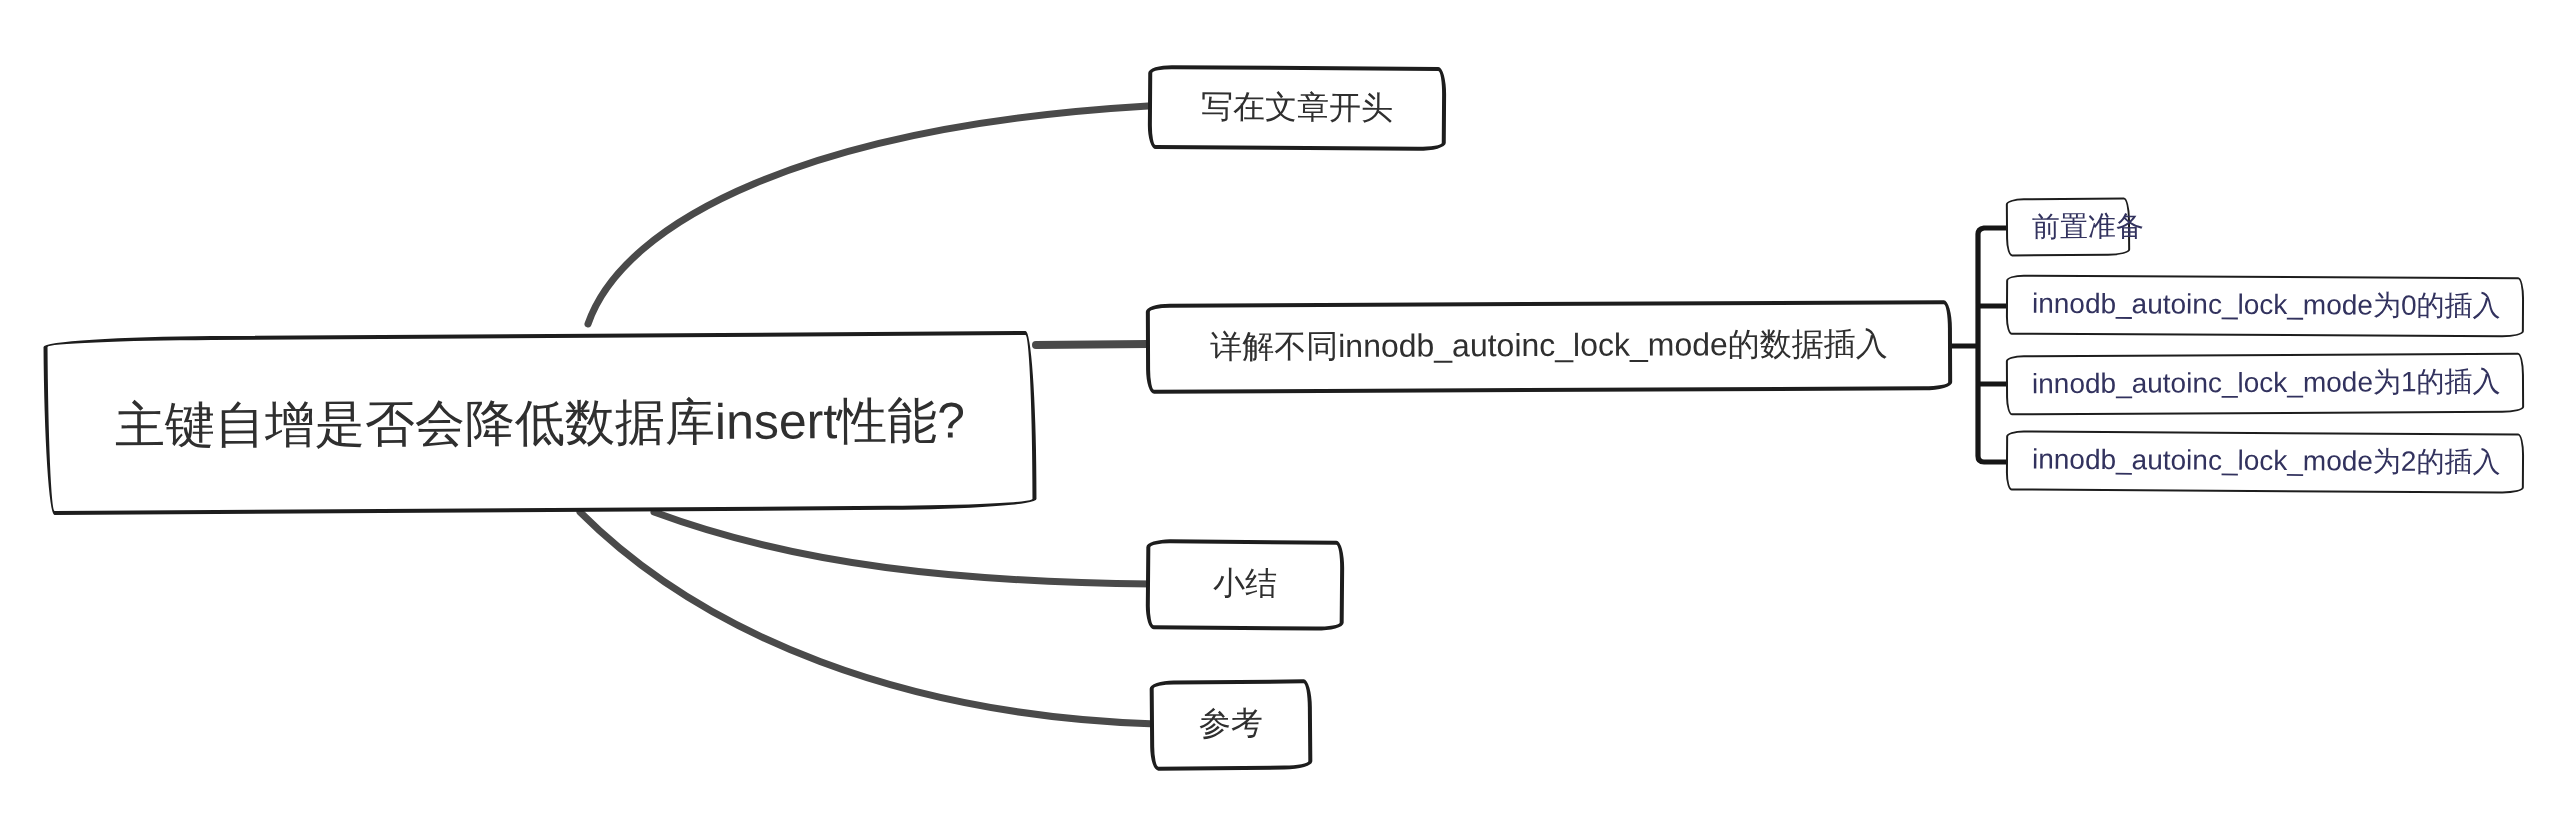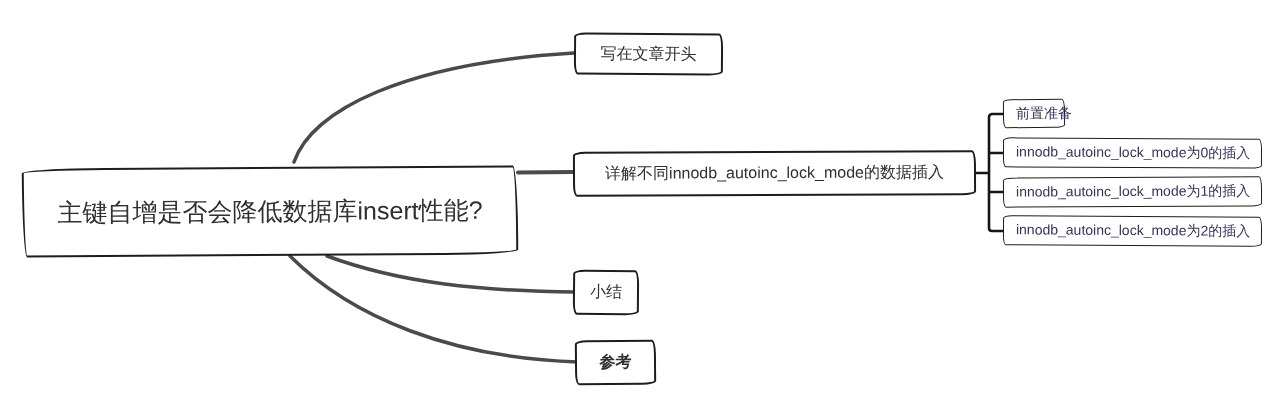--- a/index.html
+++ b/index.html
@@ -42,22 +42,22 @@
     justify-content:flex-start;
     padding-left:12px;
   }
   .root-node{
     left:22px;top:167px;width:496px;height:89px;
     font-size:25px;
     transform:rotate(-0.35deg);
   }
   .b-intro   {left:574px;top:33px; width:149px;height:42px;font-size:16px;transform:rotate(0.4deg);}
   .b-detail  {left:573px;top:151px;width:403px;height:45px;font-size:16px;transform:rotate(-0.25deg);}
-  .b-summary {left:573px;top:270px;width:66px; height:45px;font-size:16px;transform:rotate(0.5deg);}
-  .b-ref     {left:575px;top:340px;width:81px; height:45px;font-size:16px;transform:rotate(-0.5deg);font-weight:bold;}
+  .b-summary {left:573px;top:270px;width:99px; height:45px;font-size:16px;transform:rotate(0.5deg);}
+  .b-ref     {left:575px;top:340px;width:81px; height:45px;font-size:16px;transform:rotate(-0.5deg);}
   .c-prep    {left:1003px;top:99px; width:62px; height:29px;font-size:14px;transform:rotate(-0.4deg);}
   .c-mode0   {left:1003px;top:138px;width:259px;height:30px;font-size:14px;transform:rotate(0.3deg);}
   .c-mode1   {left:1003px;top:177px;width:259px;height:30px;font-size:14px;transform:rotate(-0.3deg);}
   .c-mode2   {left:1003px;top:216px;width:259px;height:30px;font-size:14px;transform:rotate(0.35deg);}
   .label{display:inline-block;}
 </style>
 </head>
 <body>
 
 <div class="canvas">

